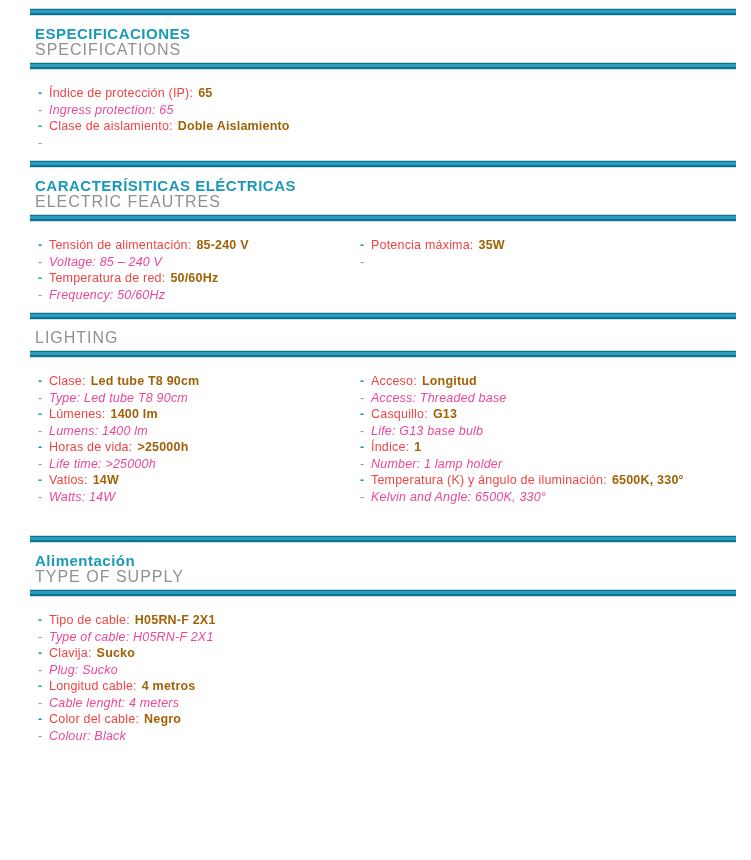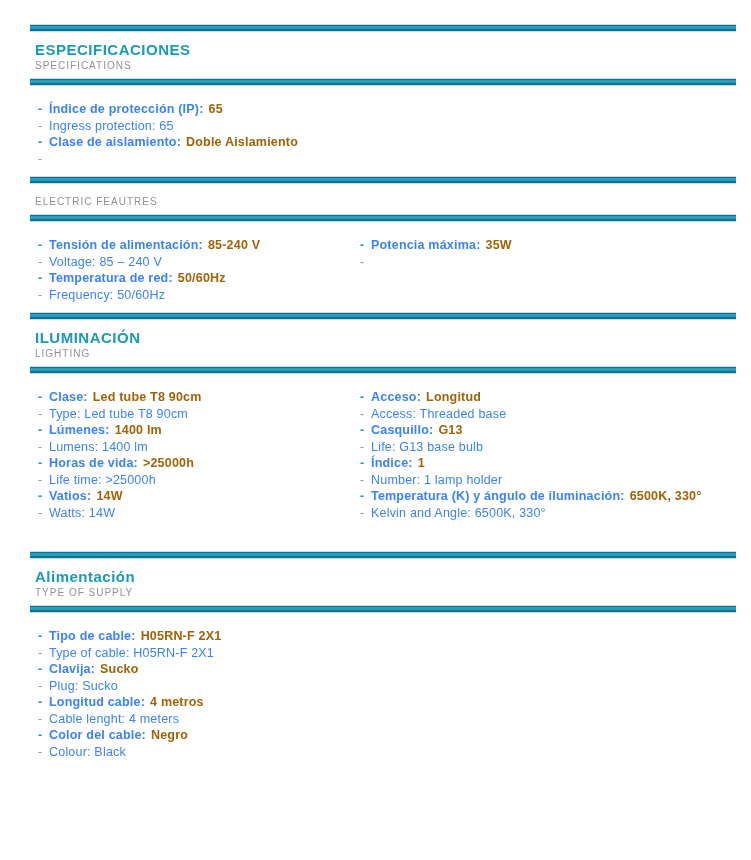--- a/index.html
+++ b/index.html
@@ -2,61 +2,61 @@
 <html><head>
 <meta charset="utf-8">
 <style>
   * { margin:0; padding:0; box-sizing:border-box; }
   html,body { background:#ffffff; }
   body {
     width:751px; height:860px; overflow:hidden;
     font-family:"Liberation Sans", sans-serif;
     -webkit-font-smoothing:antialiased;
   }
-  .page { padding:24px 15px 0 30px; }
+  .page { padding:8px 15px 0 30px; }
 
   section.spec-section { margin-bottom:9px; }
   section.spec-section:nth-of-type(3) { margin-bottom:30px; }
 
   .bar {
     height:8px; width:100%;
     background:linear-gradient(to bottom,
       #c4dfe9 0px, #c4dfe9 1px,
       #0d7191 1px, #0d7191 2.5px,
       #2b9dbb 2.5px, #2b9dbb 5.5px,
       #0d7191 5.5px, #0d7191 7px,
       #c4dfe9 7px, #c4dfe9 8px);
   }
 
   .head { padding:10px 0 6px 5px; }
   .title {
     color:#1b99b9; font-size:15px; font-weight:bold;
     letter-spacing:0.5px; line-height:16px;
   }
   .subtitle {
-    color:#8e9192; font-size:10px; letter-spacing:1px;
+    color:#8e9192; font-size:16px; letter-spacing:1px;
     line-height:12px; margin-top:2px;
   }
 
   .cols { display:flex; padding-top:15px; align-items:flex-start; }
   ul.col { list-style:none; flex:0 0 322px; min-width:0; }
   ul.col:last-child { flex:1 1 auto; }
   ul.col:only-child { flex:1 1 auto; }
 
   li.item { display:block; }
   .line {
     display:flex; white-space:nowrap;
     font-size:12.5px; line-height:16.5px; letter-spacing:0.2px;
   }
   .dash { flex:none; width:19px; padding-left:8px; }
   .line.es .dash { color:#1b99b9; font-weight:bold; }
   .line.en .dash { color:#8e9192; }
-  .label { color:#3b82f6; font-weight:bold; margin-right:5px; }
+  .label { color:#ef4444; font-weight:normal; margin-right:5px; }
   .value { color:#a16207; font-weight:bold; }
-  .translation { color:#3b82f6; }
+  .translation { color:#ec4899;font-style:italic; }
 </style>
 </head>
 <body>
 
 <div class="page" id="sections-root">
   <section class="spec-section">
     <div class="bar"></div>
     <div class="head">
       <h2 class="title">ESPECIFICACIONES</h2>
       <div class="subtitle">SPECIFICATIONS</div>
@@ -86,20 +86,21 @@
       <span class="dash">-</span>
     </div>
   </li>
 </ul>
       </div>
   </section>
 
   <section class="spec-section">
     <div class="bar"></div>
     <div class="head">
+      <h2 class="title">CARACTERÍSITICAS ELÉCTRICAS</h2>
       <div class="subtitle">ELECTRIC FEAUTRES</div>
     </div>
     <div class="bar"></div>
     <div class="cols">
         <ul class="col">
   <li class="item">
     <div class="line es">
       <span class="dash">-</span>
       <span class="label">Tensión de alimentación:</span>
       <span class="value">85-240 V</span>
@@ -133,21 +134,20 @@
       <span class="dash">-</span>
     </div>
   </li>
 </ul>
       </div>
   </section>
 
   <section class="spec-section">
     <div class="bar"></div>
     <div class="head">
-      <h2 class="title">ILUMINACIÓN</h2>
       <div class="subtitle">LIGHTING</div>
     </div>
     <div class="bar"></div>
     <div class="cols">
         <ul class="col">
   <li class="item">
     <div class="line es">
       <span class="dash">-</span>
       <span class="label">Clase:</span>
       <span class="value">Led tube T8 90cm</span>

